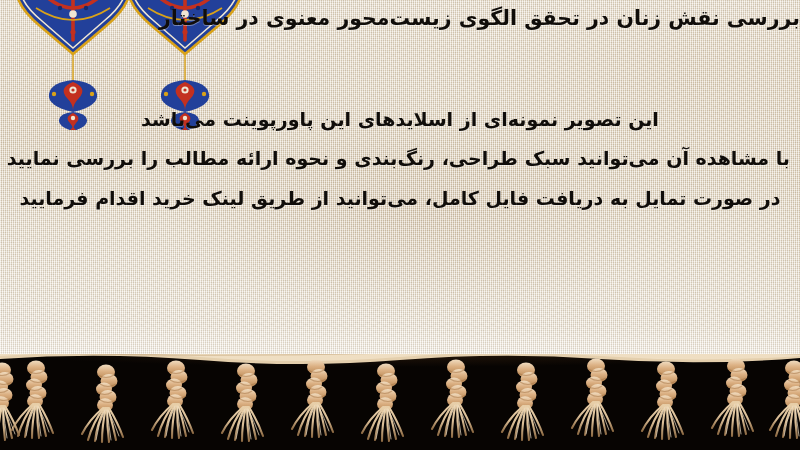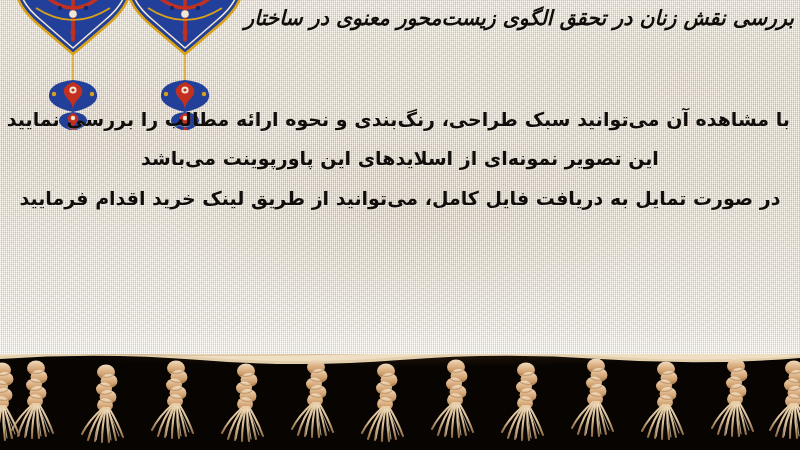--- a/index.html
+++ b/index.html
@@ -69,24 +69,23 @@
     pointer-events: none;
   }
   .ornament { position: absolute; top: -46px; }
   .ornament.o1 { left: 14px; }
   .ornament.o2 { left: 126px; }
 
   
   .title-block {
     position: absolute;
     left: 195px;
-    right: 6px;
+    right: 0;
     top: 4px;
     direction: rtl;
-    font-style: italic;
   }
   .title-line {
     font-size: 20.5px;
     font-weight: 700;
     color: #100d0a;
     line-height: 1.45;
     letter-spacing: 0;
     white-space: nowrap;
     text-shadow: 0 1px 0 rgba(255,255,255,.35);
   }
@@ -216,22 +215,22 @@
       <use href="#medallion"></use>
       <use href="#pendant"></use>
     </svg>
   </div>
 
   <div class="title-block">
     <div class="title-line l1">بررسی نقش زنان در تحقق الگوی زیست‌محور معنوی در ساختار</div>
   </div>
 
   <div class="body-block">
+    <p class="body-line">این تصویر نمونه‌ای از اسلایدهای این پاورپوینت می‌باشد</p>
     <p class="body-line">با مشاهده آن می‌توانید سبک طراحی، رنگ‌بندی و نحوه ارائه مطالب را بررسی نمایید</p>
-    <p class="body-line">این تصویر نمونه‌ای از اسلایدهای این پاورپوینت می‌باشد</p>
     <p class="body-line">در صورت تمایل به دریافت فایل کامل، می‌توانید از طریق لینک خرید اقدام فرمایید</p>
   </div>
 
   <div class="fringe-zone">
     <svg class="fringe-svg" width="800" height="120" viewBox="0 0 800 120" aria-hidden="true">
       <defs>
         <linearGradient id="cordg" x1="0" y1="0" x2="0" y2="1">
           <stop offset="0%" stop-color="#f0dcc0"></stop>
           <stop offset="45%" stop-color="#dcb184"></stop>
           <stop offset="100%" stop-color="#b98753"></stop>

